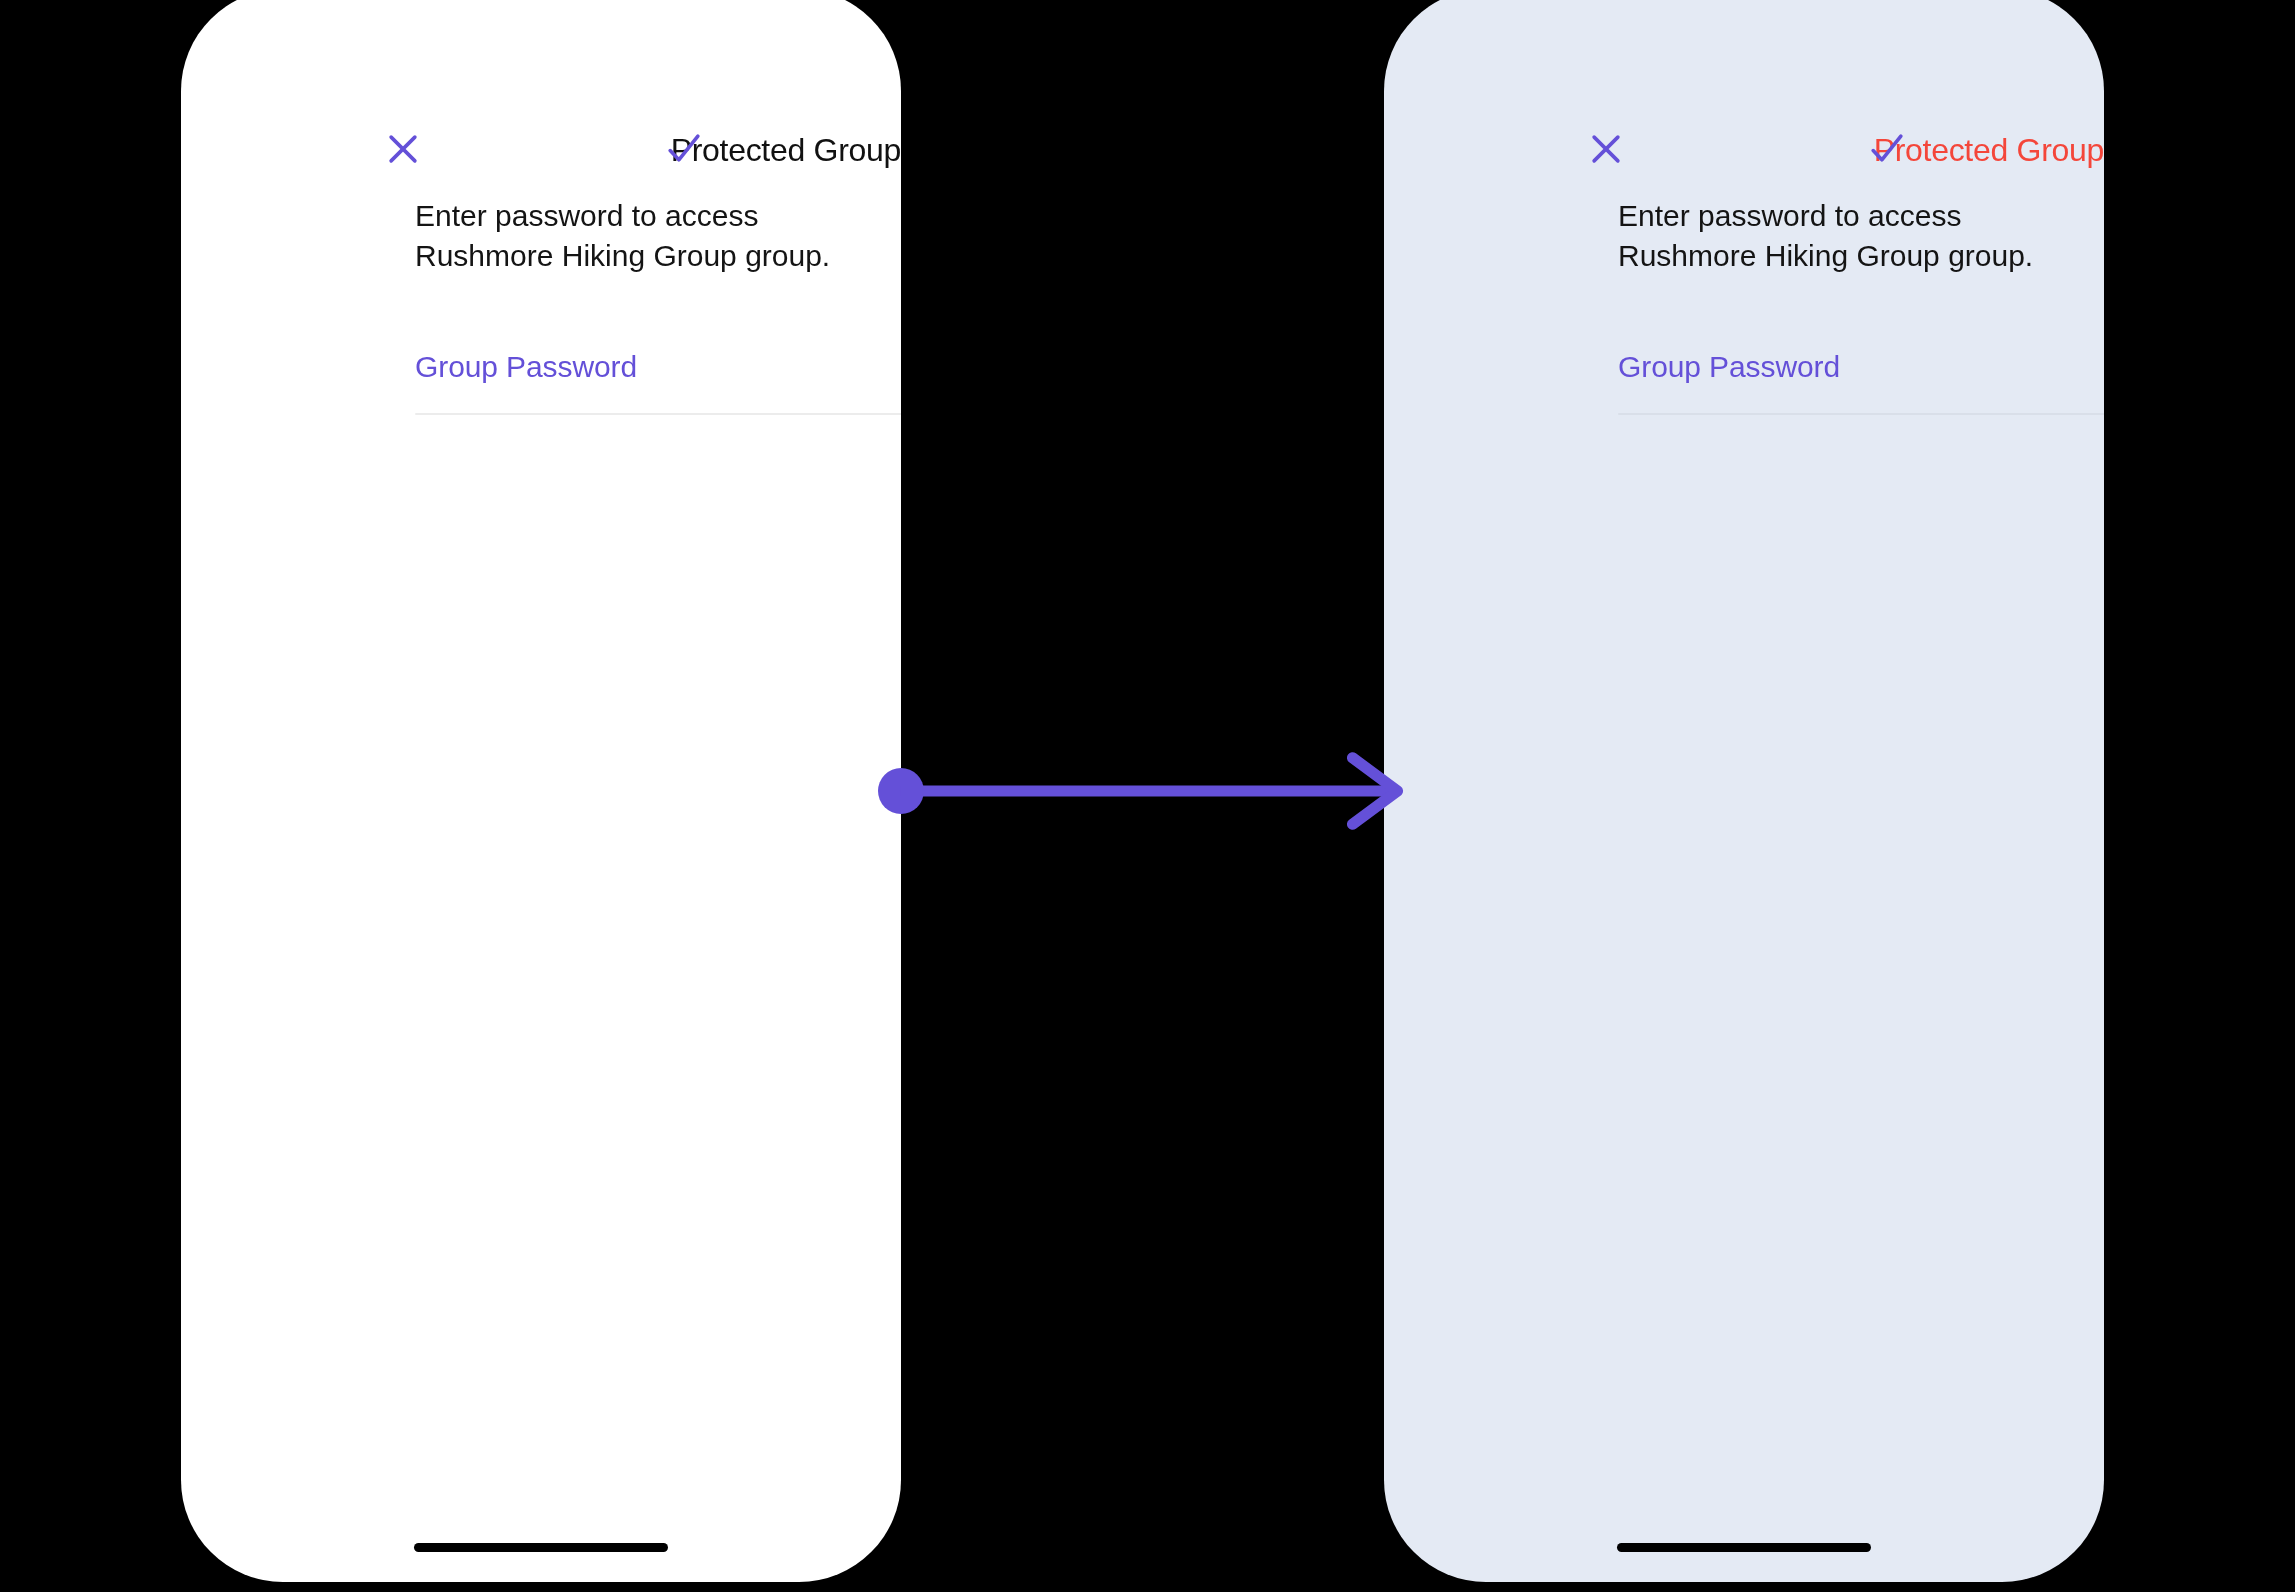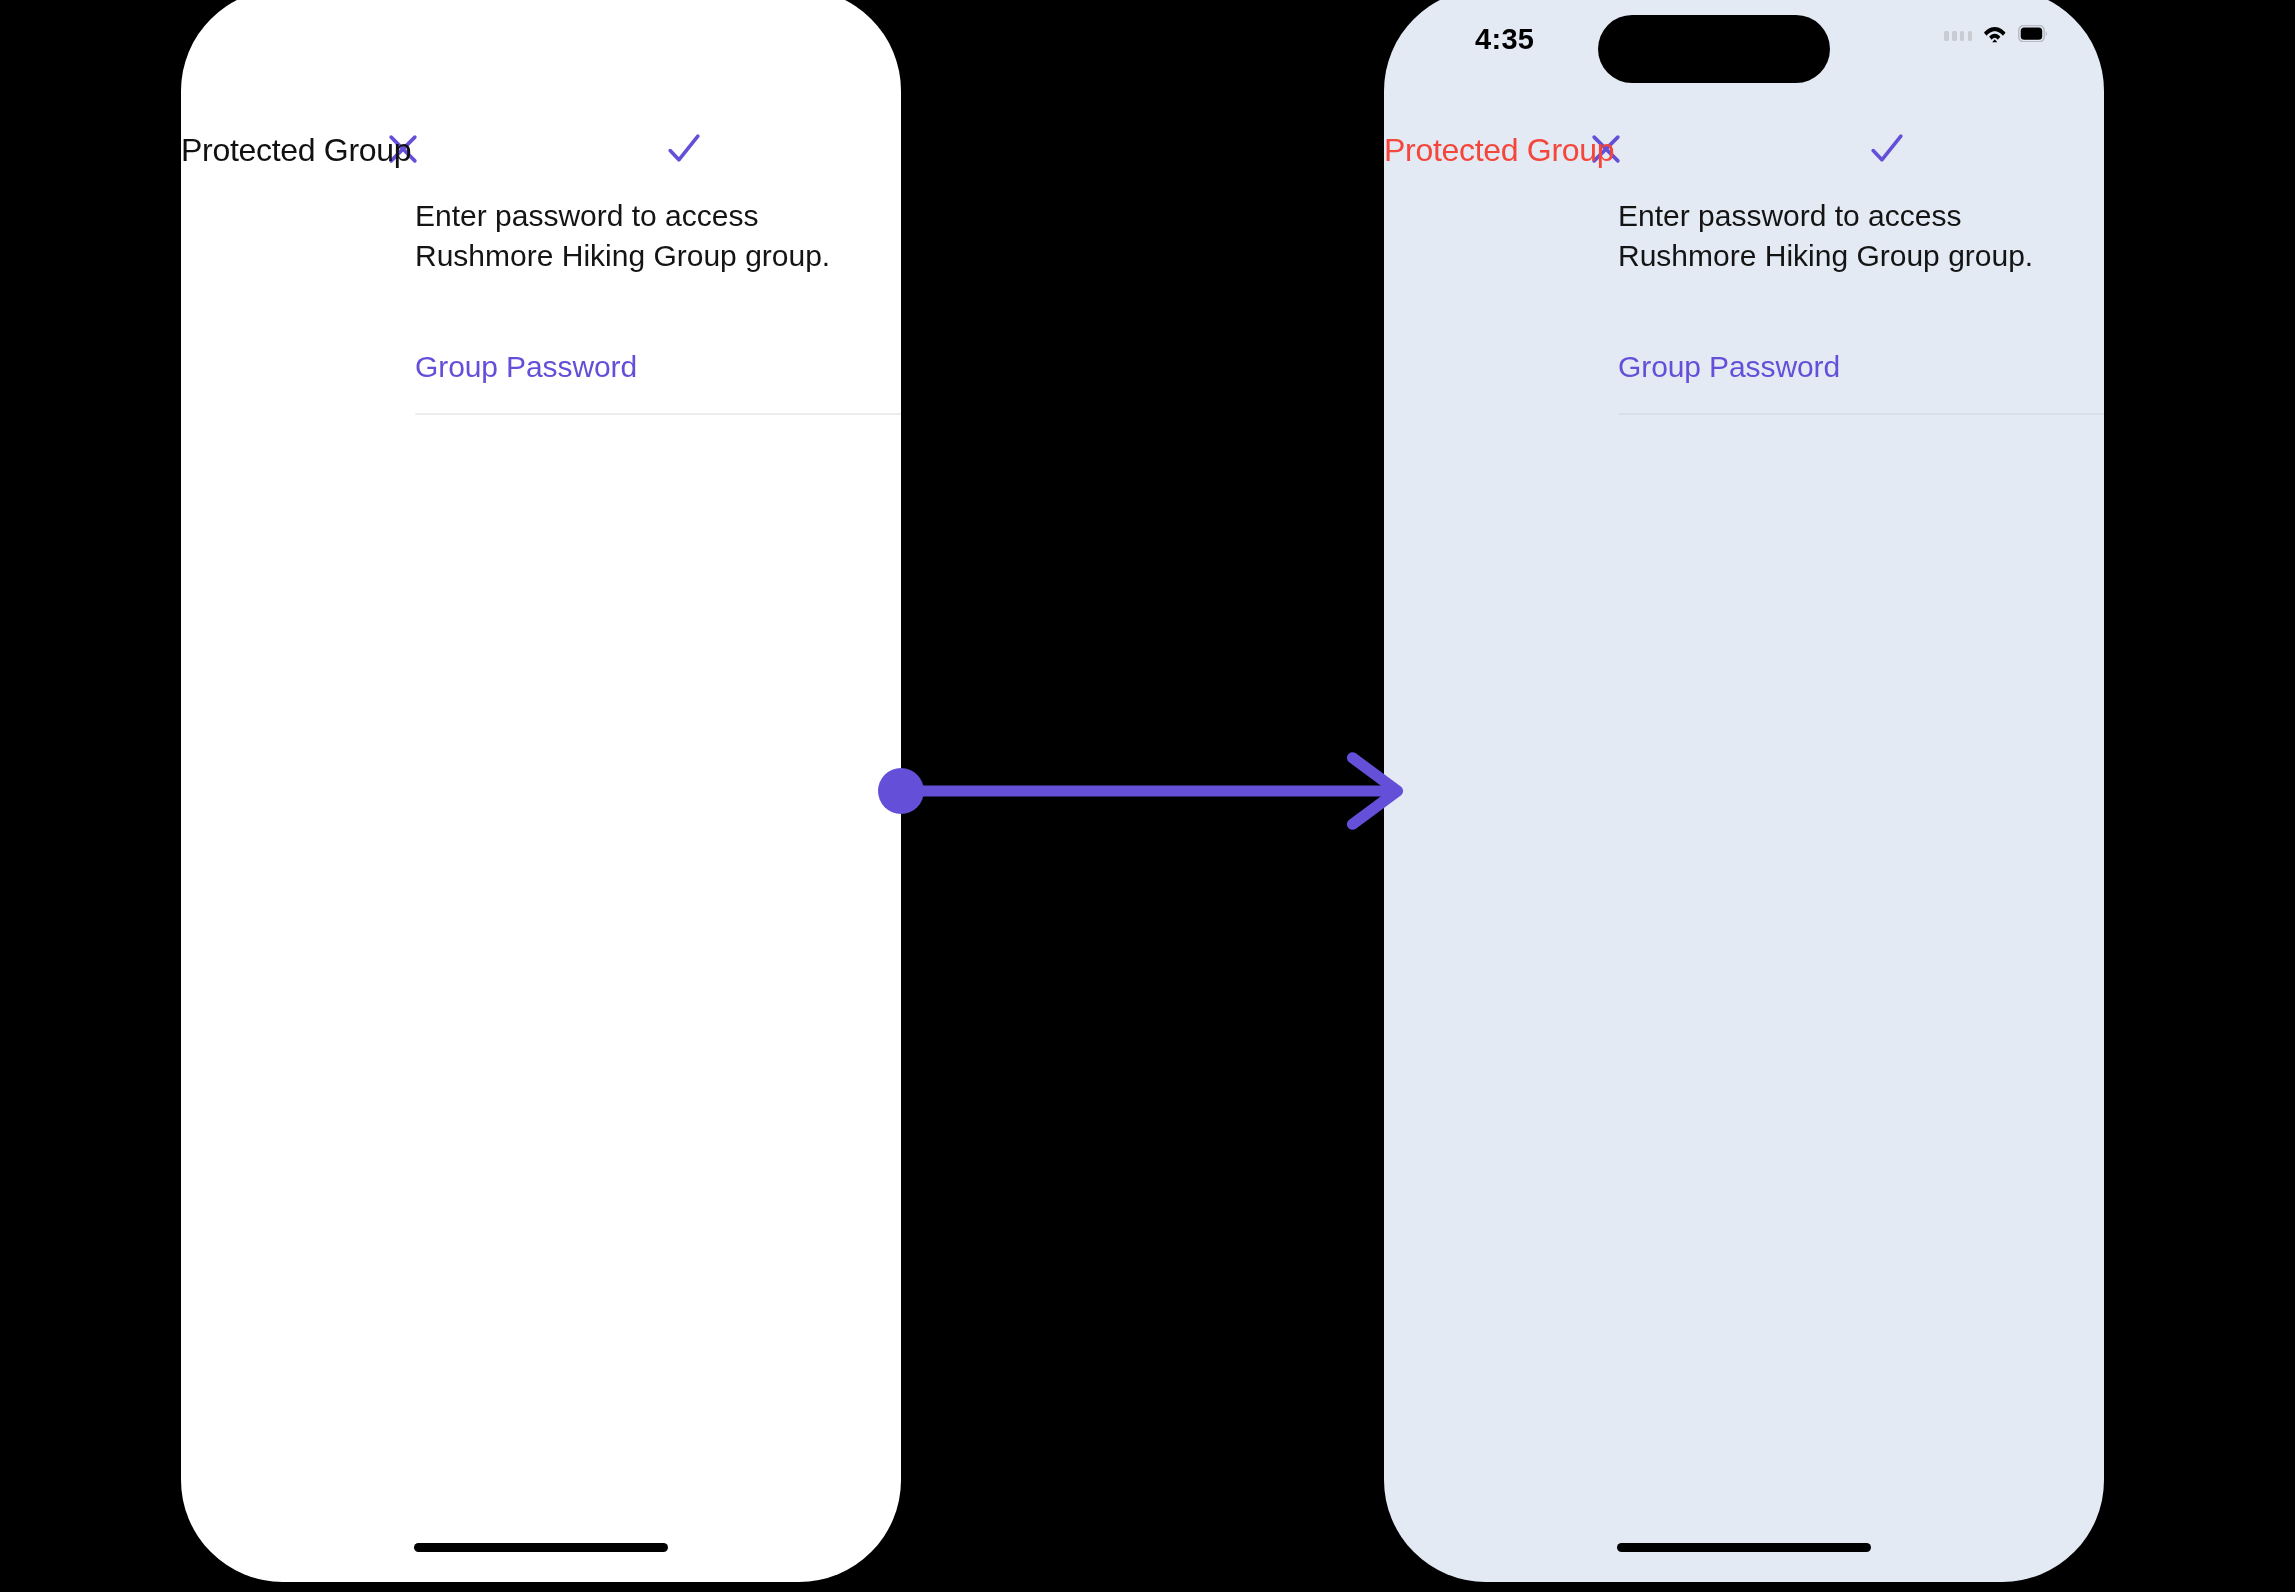--- a/index.html
+++ b/index.html
@@ -104,21 +104,21 @@
   .nav-close { left: 194px; }
   .nav-done  { right: 190px; }
   .nav-close svg { width: 32px; height: 32px; display:block; }
   .nav-done  svg { width: 39px; height: 39px; display:block; }
 
   .nav-title {
     position: absolute;
     top: 11.2px;
     left: 0;
     width: 100%;
-    text-align: left;
+    text-align: right;
     font-size: 32px;
     color: #111111;
     letter-spacing: -0.3px;
   }
   #phone-right .nav-title { color: #f4463a; }
 
   
   .content {
     position: absolute;
     top: 207px;
@@ -204,46 +204,20 @@
       </div>
     </div>
 
     <div class="home-indicator"></div>
   </div>
 </div>
 
 <div class="phone" id="phone-right">
   <div class="screen">
 
-    <div class="status-bar">
-      <div class="status-time">4:35</div>
-      <div class="dynamic-island"></div>
-      <div class="status-right">
-        <span class="signal-dots">
-            <i></i>
-            <i></i>
-            <i></i>
-            <i></i>
-          </span>
-        <span>
-          <svg class="wifi-icon" viewBox="0 0 46 36">
-            <path d="M23 4 C13 4 5 11 2 15 L7 21 C10 17 16 12 23 12 C30 12 36 17 39 21 L44 15 C41 11 33 4 23 4 Z" fill="#000"></path>
-            <path d="M23 17 C18 17 14 20 12 23 L17 29 C18.5 27 20.5 25 23 25 C25.5 25 27.5 27 29 29 L34 23 C32 20 28 17 23 17 Z" fill="#000"></path>
-            <path d="M23 28 L28 34 L18 34 Z" fill="#000"></path>
-          </svg>
-        </span>
-        <span>
-          <svg class="battery-icon" viewBox="0 0 58 34">
-            <rect x="1" y="1" width="50" height="32" rx="10" ry="10" fill="none" stroke="#b9bcc2" stroke-width="3"></rect>
-            <rect x="5" y="5" width="42" height="24" rx="7" ry="7" fill="#000"></rect>
-            <path d="M54 12 C57 14 57 20 54 22 Z" fill="#b9bcc2"></path>
-          </svg>
-        </span>
-      </div>
-    </div>
 
     <div class="nav-bar">
       <div class="nav-icon-btn nav-close">
         <span>
           <svg viewBox="0 0 62 62">
               <path d="M8 8 L54 54 M54 8 L8 54" stroke="#6450d8" stroke-width="7" stroke-linecap="round"></path>
             </svg>
         </span>
       </div>
       <div class="nav-title">Protected Group</div>

